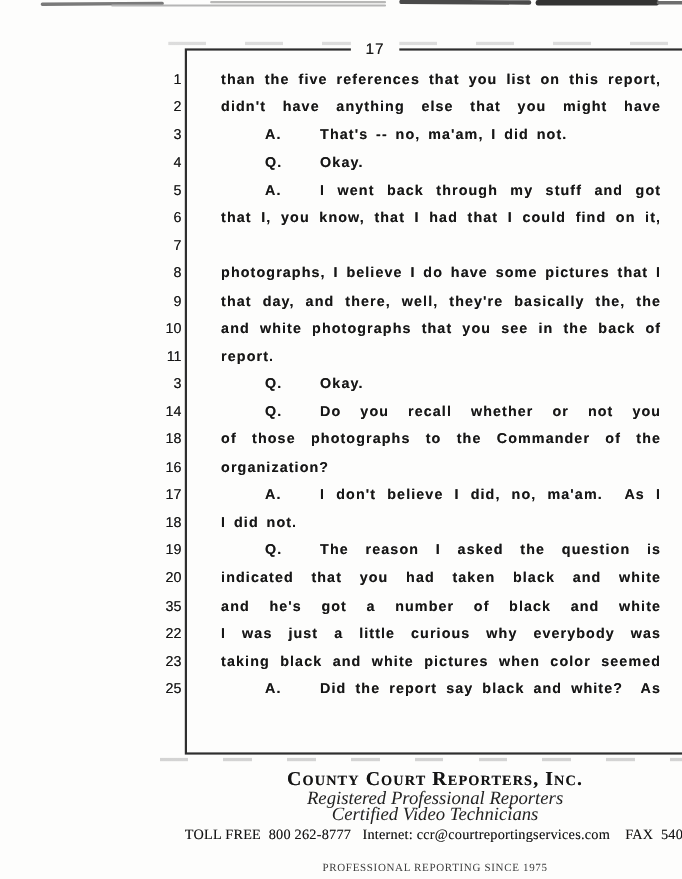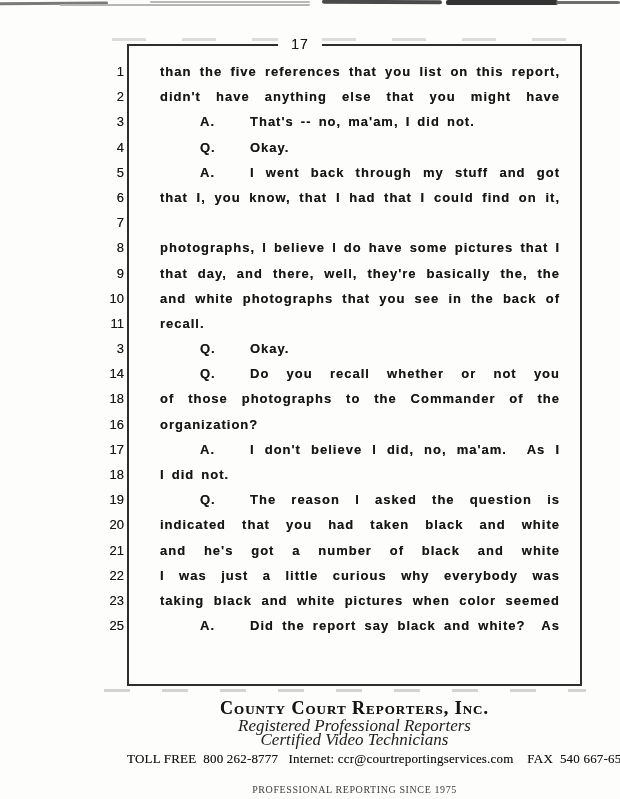--- a/index.html
+++ b/index.html
@@ -3,21 +3,21 @@
 <meta charset="utf-8">
 <style>
   * { margin: 0; padding: 0; box-sizing: border-box; }
   html, body {
     width: 620px; height: 799px;
     background: #fdfdfc;
     font-family: "Liberation Sans", sans-serif;
     overflow: hidden;
     position: relative;
   }
-  .page { position: absolute; inset: 0; }
+  .page { position: absolute; inset: 0; margin-left: 41px; }
 
   
   .scan-strip { position: absolute; border-radius: 2px; }
   .s1 { left: -4px;  top: 2px; width: 112px; height: 3px; background:#7a7a7a; transform: rotate(-0.4deg); }
   .s2 { left: 60px;  top: 4px; width: 250px; height: 2px; background:#b5b5b5; }
   .s3 { left: 322px; top: 0px; width: 120px; height: 4px; background:#4a4a4a; transform: rotate(0.3deg); }
   .s4 { left: 446px; top: 0px; width: 112px; height: 5px; background:#333333; }
   .s5 { left: 556px; top: 1px; width: 64px;  height: 3px; background:#6e6e6e; }
   .s6 { left: 150px; top: 1px; width: 160px; height: 2px; background:#9a9a9a; opacity:.7; }
 
@@ -181,21 +181,21 @@
     <div class="row">
       <div class="ln">9</div>
       <div class="lt just"><span class="tx">that day, and there, well, they're basically the, the black</span></div>
     </div>
     <div class="row">
       <div class="ln">10</div>
       <div class="lt just"><span class="tx">and white photographs that you see in the back of this</span></div>
     </div>
     <div class="row">
       <div class="ln">11</div>
-      <div class="lt"><span class="tx">recall.</span></div>
+      <div class="lt"><span class="tx">report.</span></div>
     </div>
     <div class="row">
       <div class="ln">3</div>
       <div class="lt qa"><span class="mk">Q.</span><span class="tx">Okay.</span></div>
     </div>
     <div class="row">
       <div class="ln">14</div>
       <div class="lt qa just"><span class="mk">Q.</span><span class="tx">Do you recall whether or not you provided copies</span></div>
     </div>
     <div class="row">
@@ -216,21 +216,21 @@
     </div>
     <div class="row">
       <div class="ln">19</div>
       <div class="lt qa just"><span class="mk">Q.</span><span class="tx">The reason I asked the question is because you</span></div>
     </div>
     <div class="row">
       <div class="ln">20</div>
       <div class="lt just"><span class="tx">indicated that you had taken black and white photographs,</span></div>
     </div>
     <div class="row">
-      <div class="ln">21</div>
+      <div class="ln">35</div>
       <div class="lt just"><span class="tx">and he's got a number of black and white photographs, and</span></div>
     </div>
     <div class="row">
       <div class="ln">22</div>
       <div class="lt just"><span class="tx">I was just a little curious why everybody was suddenly</span></div>
     </div>
     <div class="row">
       <div class="ln">23</div>
       <div class="lt just"><span class="tx">taking black and white pictures when color seemed to be</span></div>
     </div>

